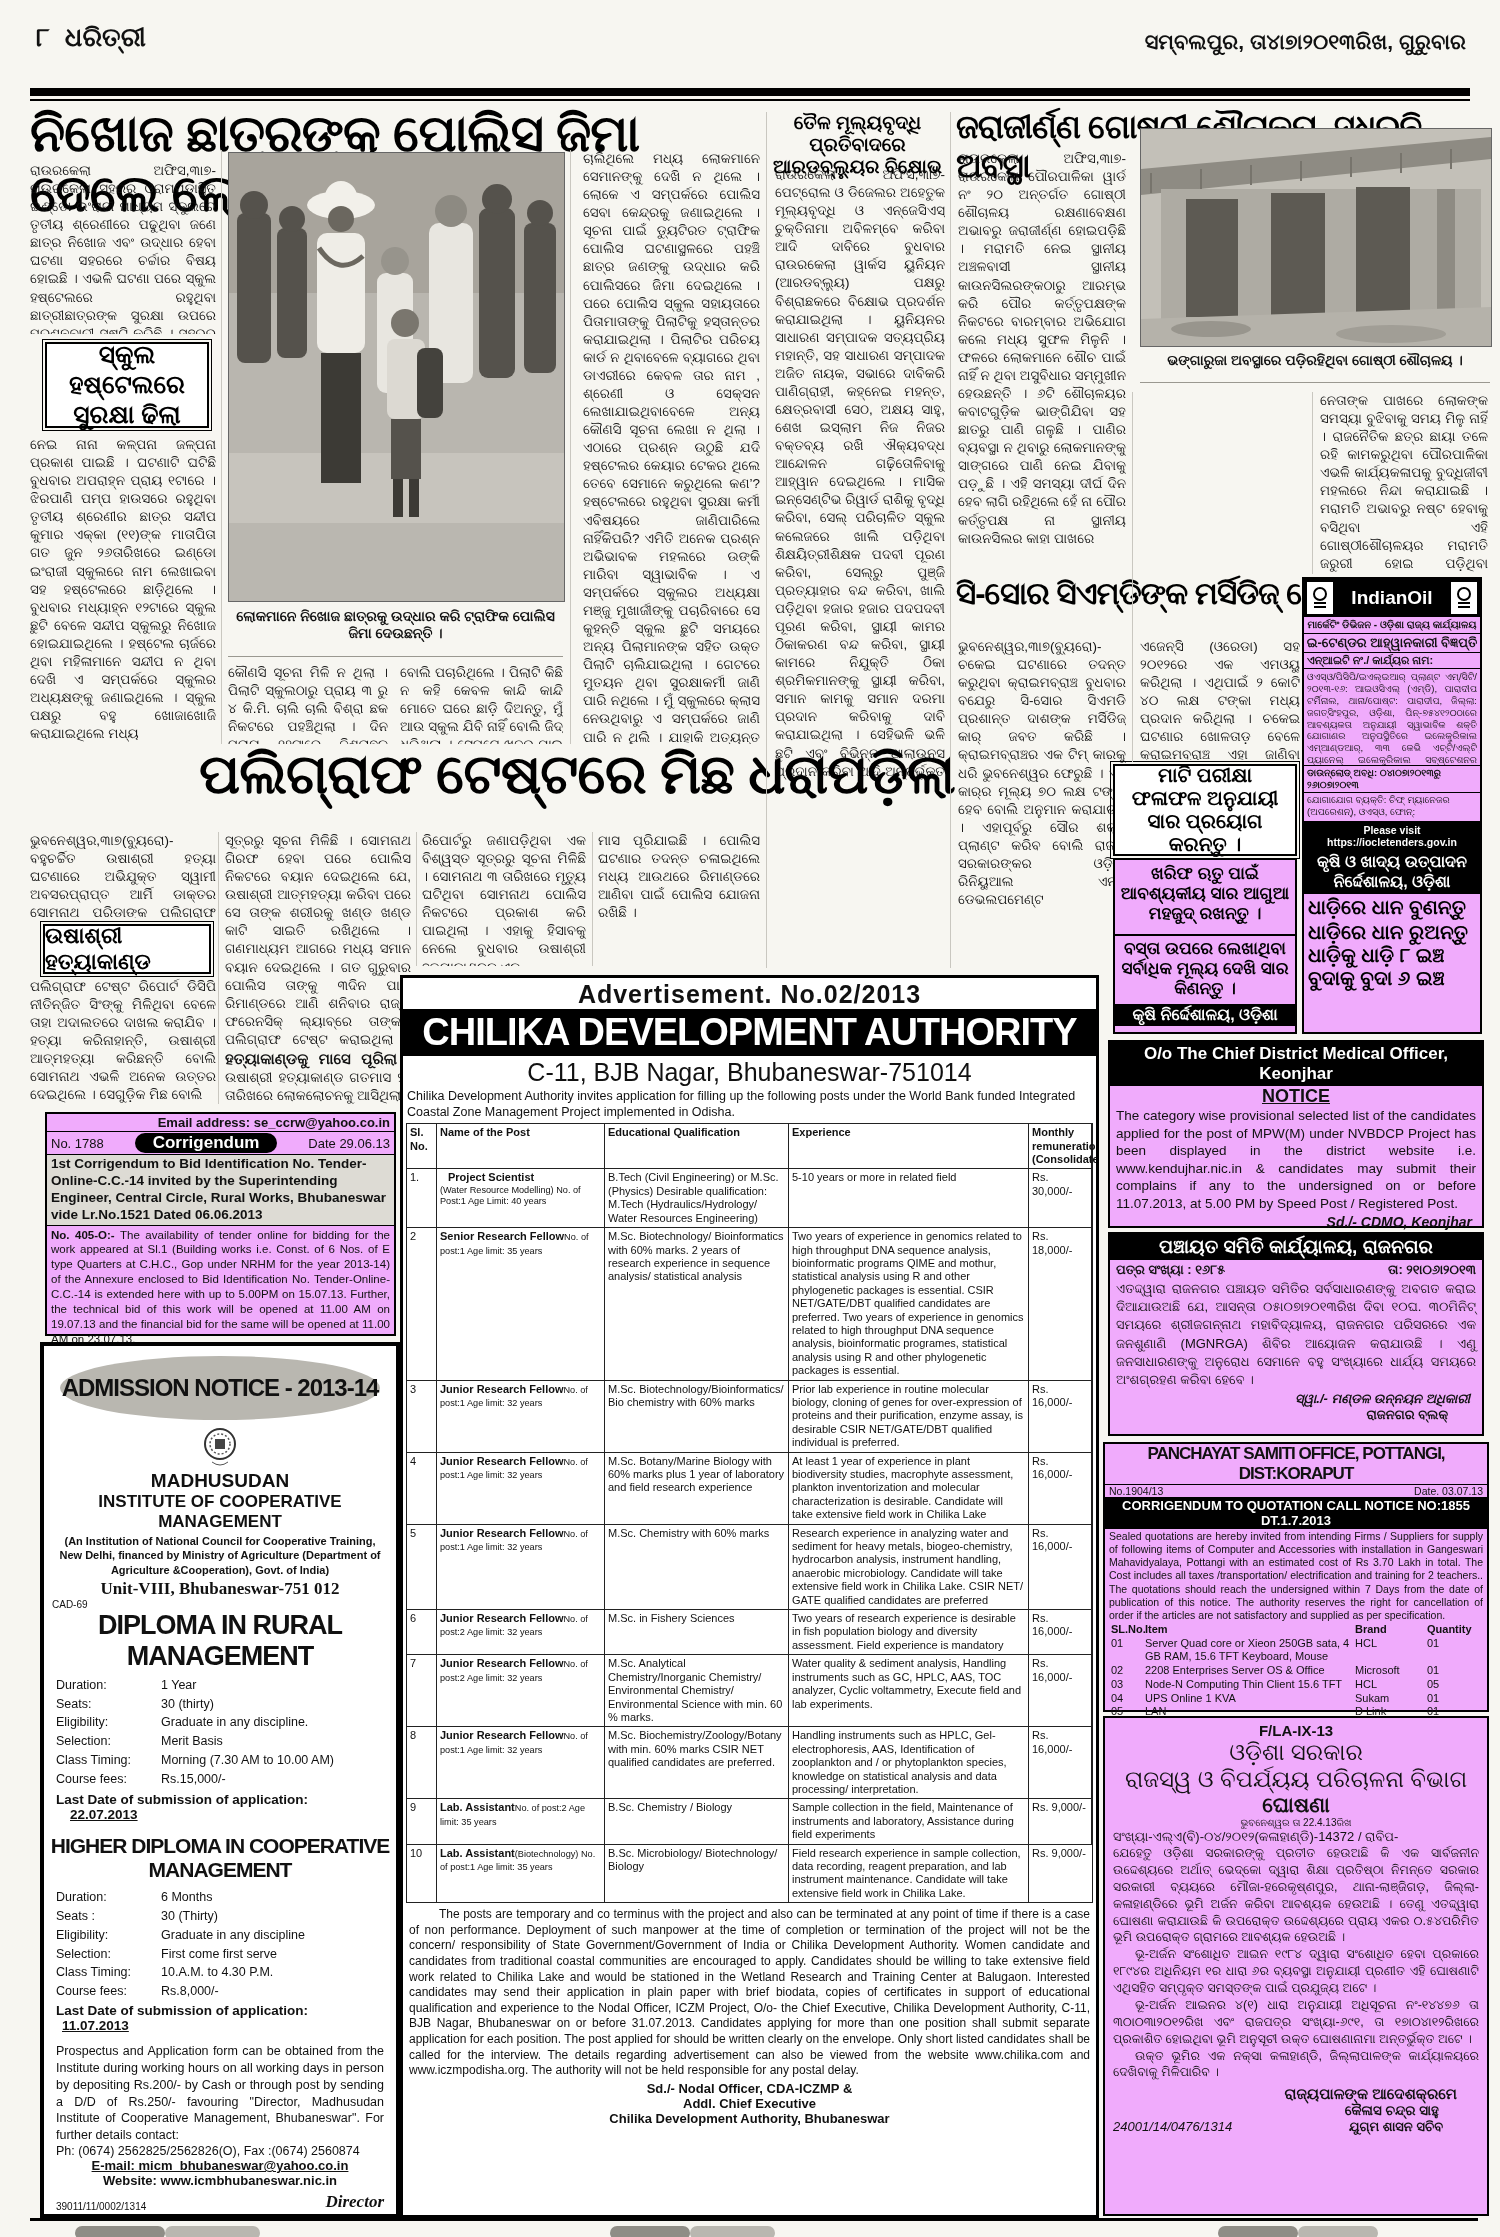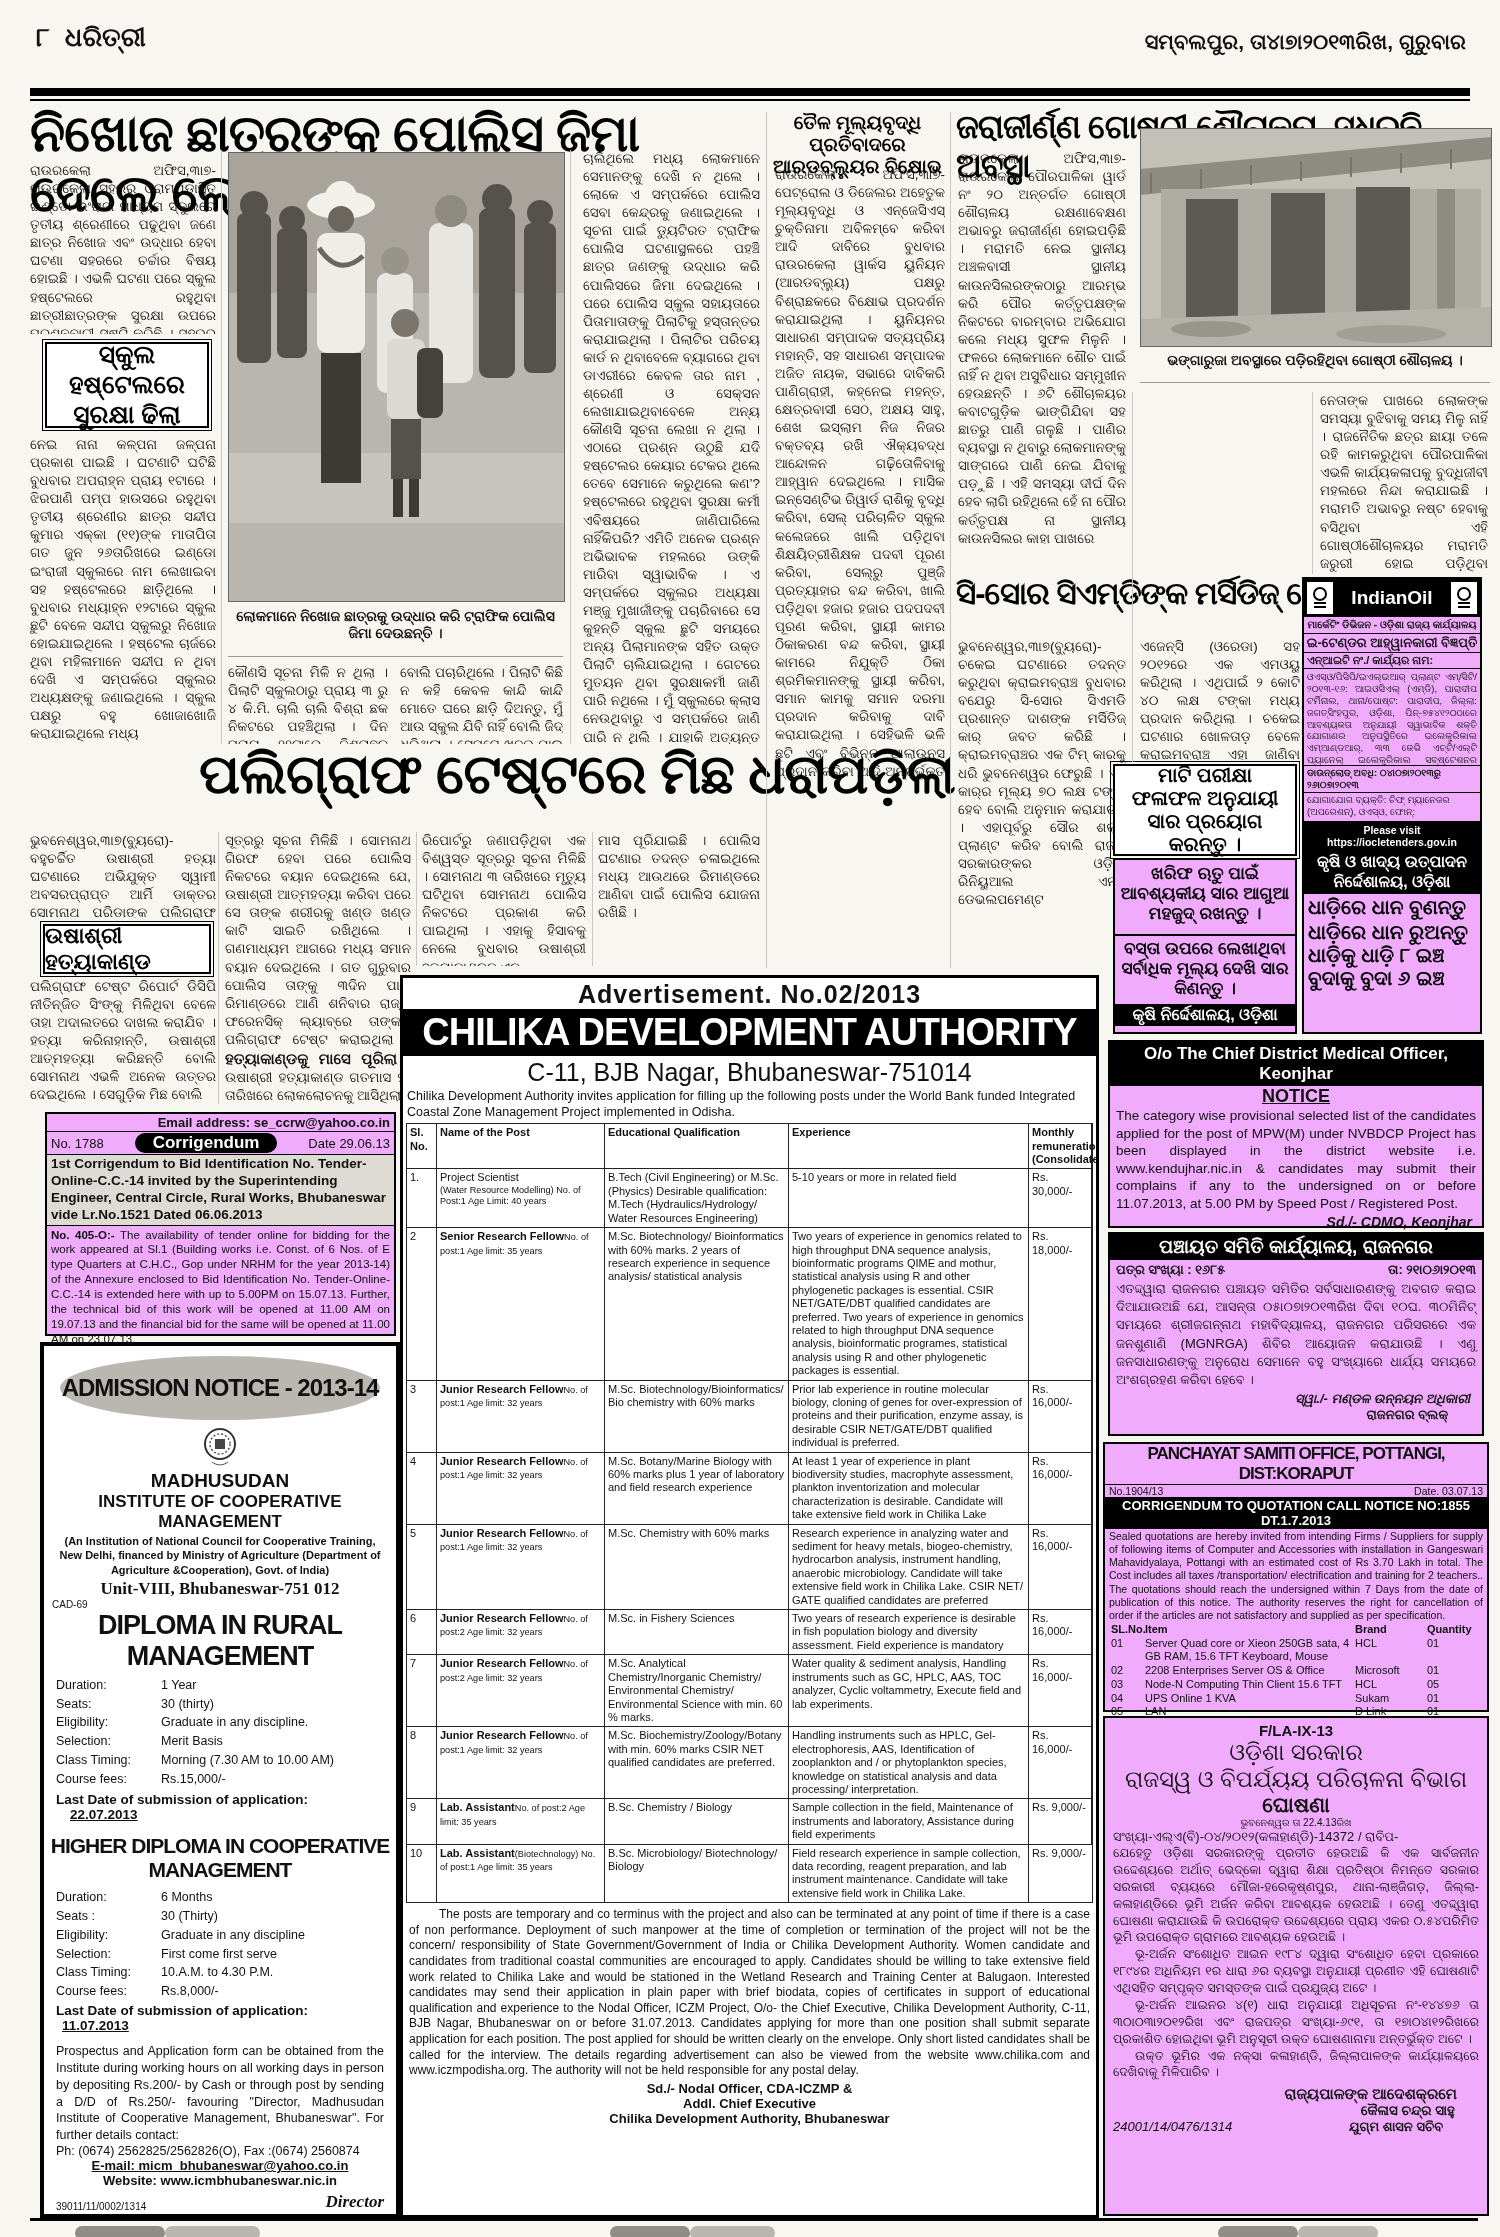--- a/index.html
+++ b/index.html
@@ -286,21 +286,21 @@
     <div style="font-size:12.5px;padding:0 4px 3px;line-height:1.25;">Chilika Development Authority invites application for filling up the following posts under the World Bank funded Integrated Coastal Zone Management Project implemented in Odisha.</div>
 
     <div class="ctab" style="margin:0 3px;">
       <div class="cname">Sl. No.</div>
       <div class="cname">Name of the Post</div>
       <div class="cname">Educational Qualification</div>
       <div class="cname">Experience</div>
       <div class="cname">Monthly remuneration (Consolidated)</div>
 
       <div>1.</div>
-      <div class="cname" title="Project Scientist"><span style="font-weight:normal;">Project Scientist</span><small>(Water Resource Modelling) No. of Post:1 Age Limit: 40 years</small></div>
+      <div class="cname" title="Project Scientist"><span style="font-weight:bold;margin-left:8px;">Project Scientist</span><small>(Water Resource Modelling) No. of Post:1 Age Limit: 40 years</small></div>
       <div class="ccell">B.Tech (Civil Engineering) or M.Sc. (Physics) Desirable qualification: M.Tech (Hydraulics/Hydrology/ Water Resources Engineering)</div>
       <div class="ccell">5-10 years or more in related field</div>
       <div class="ccell">Rs. 30,000/-</div>
 
       <div>2</div>
       <div><span style="font-weight:bold;">Senior Research Fellow</span><small>No. of post:1 Age limit: 35 years</small></div>
       <div class="ccell">M.Sc. Biotechnology/ Bioinformatics with 60% marks. 2 years of research experience in sequence analysis/ statistical analysis</div>
       <div class="ccell">Two years of experience in genomics related to high throughput DNA sequence analysis, bioinformatic programs QIME and mothur, statistical analysis using R and other phylogenetic packages is essential. CSIR NET/GATE/DBT qualified candidates are preferred. Two years of experience in genomics related to high throughput DNA sequence analysis, bioinformatic programes, statistical analysis using R and other phylogenetic packages is essential.</div>
       <div class="ccell">Rs. 18,000/-</div>
 
@@ -453,21 +453,21 @@
     <div style="text-align:center;font-size:23px;">ଓଡ଼ିଶା ସରକାର</div>
     <div style="text-align:center;font-size:23px;">ରାଜସ୍ୱ ଓ ବିପର୍ଯ୍ୟୟ ପରିଚାଳନା ବିଭାଗ</div>
     <div style="text-align:center;font-size:21px;font-weight:bold;">ଘୋଷଣା</div>
     <div style="text-align:center;font-size:10px;">ଭୁବନେଶ୍ୱର ତା 22.4.13ରିଖ</div>
     <div style="font-size:13px;padding:0 8px;">ସଂଖ୍ୟା-ଏଲ୍‌ଏ(ବି)-୦୪/୨୦୧୨(କଳାହାଣ୍ଡି)-14372 / ରାବିପ-</div>
     <div style="font-size:12.5px;line-height:1.35;text-align:justify;padding:0 8px;">ଯେହେତୁ ଓଡ଼ିଶା ସରକାରଙ୍କୁ ପ୍ରତୀତ ହେଉଅଛି କି ଏକ ସାର୍ବଜନୀନ ଉଦ୍ଦେଶ୍ୟରେ ଅର୍ଥାତ୍ ଭେଦ୍‌କୋ ଦ୍ୱାରା ଶିକ୍ଷା ପ୍ରତିଷ୍ଠା ନିମନ୍ତେ ସରକାର ସରକାରୀ ବ୍ୟୟରେ ମୌଜା-ହରେକୃଷ୍ଣପୁର, ଥାନା-ଲାଞ୍ଜିଗଡ଼, ଜିଲ୍ଲା-କଳାହାଣ୍ଡିରେ ଭୂମି ଅର୍ଜନ କରିବା ଆବଶ୍ୟକ ହେଉଅଛି । ତେଣୁ ଏତଦ୍ଦ୍ୱାରା ଘୋଷଣା କରାଯାଉଛି କି ଉପରୋକ୍ତ ଉଦ୍ଦେଶ୍ୟରେ ପ୍ରାୟ ଏକର ୦.୫୪ପରିମିତ ଭୂମି ଉପରୋକ୍ତ ଗ୍ରାମରେ ଆବଶ୍ୟକ ହେଉଅଛି ।</div>
     <div style="font-size:12.5px;line-height:1.35;text-align:justify;padding:0 8px;text-indent:22px;">ଭୂ-ଅର୍ଜନ ସଂଶୋଧିତ ଆଇନ ୧୯୮୪ ଦ୍ୱାରା ସଂଶୋଧିତ ହେବା ପ୍ରକାରେ ୧୮୯୪ର ଅଧିନିୟମ ୧ର ଧାରା ୬ର ବ୍ୟବସ୍ଥା ଅନୁଯାୟୀ ପ୍ରଣୀତ ଏହି ଘୋଷଣାଟି ଏଥିସହିତ ସମ୍ପୃକ୍ତ ସମସ୍ତଙ୍କ ପାଇଁ ପ୍ରଯୁଜ୍ୟ ଅଟେ ।</div>
     <div style="font-size:12.5px;line-height:1.35;text-align:justify;padding:0 8px;text-indent:22px;">ଭୂ-ଅର୍ଜନ ଆଇନର ୪(୧) ଧାରା ଅନୁଯାୟୀ ଅଧିସୂଚନା ନଂ-୧୪୪୭୬ ତା ୩୦ା୦୩ା୨୦୧୨ରିଖ ଏବଂ ରାଜପତ୍ର ସଂଖ୍ୟା-୬୯୧, ତା ୧୭ା୦୪ା୧୨ରିଖରେ ପ୍ରକାଶିତ ହୋଇଥିବା ଭୂମି ଅନୁସୂଚୀ ଉକ୍ତ ଘୋଷଣାନାମା ଅନ୍ତର୍ଭୁକ୍ତ ଅଟେ ।</div>
     <div style="font-size:12.5px;line-height:1.35;text-align:justify;padding:0 8px;text-indent:22px;">ଉକ୍ତ ଭୂମିର ଏକ ନକ୍ସା କଳାହାଣ୍ଡି, ଜିଲ୍ଲାପାଳଙ୍କ କାର୍ଯ୍ୟାଳୟରେ ଦେଖିବାକୁ ମିଳିପାରିବ ।</div>
     <div style="text-align:right;font-size:15px;font-weight:bold;padding:4px 30px 0;">ରାଜ୍ୟପାଳଙ୍କ ଆଦେଶକ୍ରମେ</div>
-    <div style="text-align:right;font-size:13.5px;font-weight:bold;padding:0 32px;">କୈଳାସ ଚନ୍ଦ୍ର ସାହୁ</div>
+    <div style="text-align:right;font-size:13.5px;font-weight:bold;padding:0 48px;">କୈଳାସ ଚନ୍ଦ୍ର ସାହୁ</div>
     <div style="display:flex;justify-content:space-between;padding:0 8px 2px;font-size:13px;">
       <span style="font-style:italic;">24001/14/0476/1314</span>
       <span style="font-weight:bold;padding-right:36px;">ଯୁଗ୍ମ ଶାସନ ସଚିବ</span>
     </div>
   </div>
 
   <div class="vrule" style="left:221px;top:150px;height:594px;"></div>
   <div class="vrule" style="left:570px;top:150px;height:594px;"></div>
   <div class="vrule" style="left:766px;top:112px;height:856px;"></div>
   <div class="vrule" style="left:950px;top:112px;height:856px;"></div>

